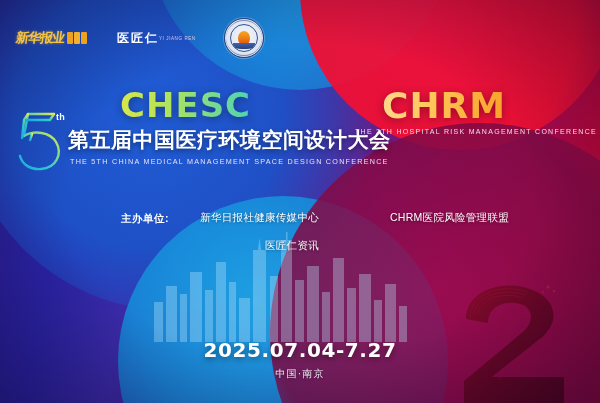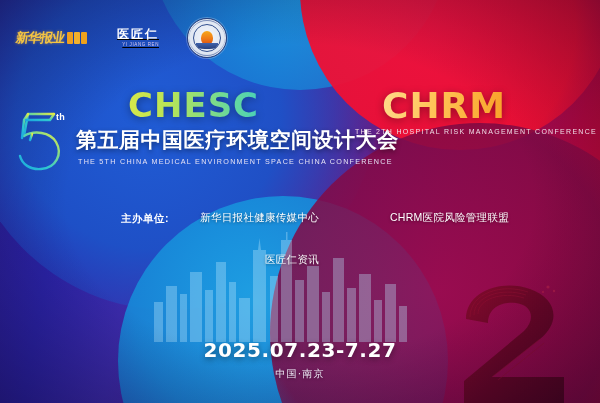--- a/index.html
+++ b/index.html
@@ -98,21 +98,21 @@
     text-shadow:0 0 3px rgba(255,190,60,.6);
   }
   .logo-xinhua .blocks{display:flex;gap:1px;margin-left:2px;}
   .logo-xinhua .blocks i{
     display:block;width:6px;height:12px;border-radius:1px;
     background:#f0a020;
   }
   .logo-xinhua .blocks i:nth-child(2){background:#f3b02c;}
   .logo-xinhua .blocks i:nth-child(3){background:#eea11c;}
 
-  .logo-yjr{display:flex;flex-direction:column;align-items:flex-end;line-height:1;text-decoration:underline;}
+  .logo-yjr{display:flex;align-items:center;line-height:1;}
   .logo-yjr .cn{
     font-size:12px;font-weight:bold;color:#ffffff;letter-spacing:2px;
   }
   .logo-yjr .en{
     font-size:4.5px;color:#d9c8ee;letter-spacing:.6px;margin-top:3px;
   }
 
   .logo-seal{
     width:38px;height:38px;border-radius:50%;
     background:radial-gradient(circle at 50% 45%, #f2f5fb 0%, #dfe6f2 60%, #c3cfe2 100%);
@@ -142,21 +142,21 @@
     border-bottom:1px solid rgba(40,70,140,.55);
   }
 
   
   .headline{
     position:absolute;left:0;right:0;top:88px;
     display:flex;align-items:flex-start;
     z-index:5;
   }
   .side{position:relative;}
-  .side-left{width:352px;padding-left:20px;box-sizing:border-box;}
+  .side-left{width:352px;padding-left:12px;box-sizing:border-box;}
   .side-right{width:248px;box-sizing:border-box;}
 
   
   .five-wrap{
     position:absolute;left:10px;top:18px;
     width:62px;height:68px;
   }
   .five-wrap svg{display:block;width:100%;height:100%;}
   .five-th{
     position:absolute;left:56px;top:24px;
@@ -214,21 +214,21 @@
     display:flex;justify-content:center;
     z-index:5;
     text-align:right;
   }
   .org-inner{display:flex;align-items:flex-start;gap:0;}
   .org-label{
     font-size:10.5px;font-weight:bold;color:#ffffff;
     letter-spacing:.5px;white-space:nowrap;
     padding-top:1px;width:78px;
   }
-  .org-col{display:flex;flex-direction:column;gap:28px;}
+  .org-col{display:flex;flex-direction:column;gap:14px;}
   .org-col-1{width:150px;}
   .org-col-2{width:190px;}
   .org-item{
     font-size:10.5px;color:#ffffff;white-space:nowrap;letter-spacing:.3px;
     text-shadow:0 1px 3px rgba(0,0,0,.4);
   }
 
   
   .datewrap{
     position:absolute;left:0;right:0;top:338px;
@@ -359,21 +359,21 @@
             <path d="M18,8 L14,14 L12,32"></path>
             <path d="M44,8 L40,14 L16,14"></path>
             <path d="M22,28 L20,34"></path>
           </g>
         </svg>
       </div>
       <div class="five-th">th</div>
 
       <div class="chesc">CHESC</div>
       <div class="cn-title-l">第五届中国医疗环境空间设计大会</div>
-      <div class="en-title-l">THE 5TH CHINA MEDICAL ENVIRONMENT SPACE CHINA CONFERENCE</div>
+      <div class="en-title-l">THE 5TH CHINA MEDICAL MANAGEMENT SPACE DESIGN CONFERENCE</div>
     </div>
 
     <div class="side side-right">
       <div class="chrm">CHRM</div>
       <div class="en-title-r">THE 2TH HOSPITAL RISK MANAGEMENT CONFERENCE</div>
     </div>
   </div>
 
   <div class="organizers">
     <div class="org-inner">
@@ -382,17 +382,17 @@
         <div class="org-item">新华日报社健康传媒中心</div>
         <div class="org-item">医匠仁资讯</div>
       </div>
       <div class="org-col org-col-2">
         <div class="org-item">CHRM医院风险管理联盟</div>
       </div>
     </div>
   </div>
 
   <div class="datewrap">
-    <div class="date">2025.07.23-7.27</div>
+    <div class="date">2025.07.04-7.27</div>
     <div class="place">中国·南京</div>
   </div>
 
 </div>
 
 </body></html>

